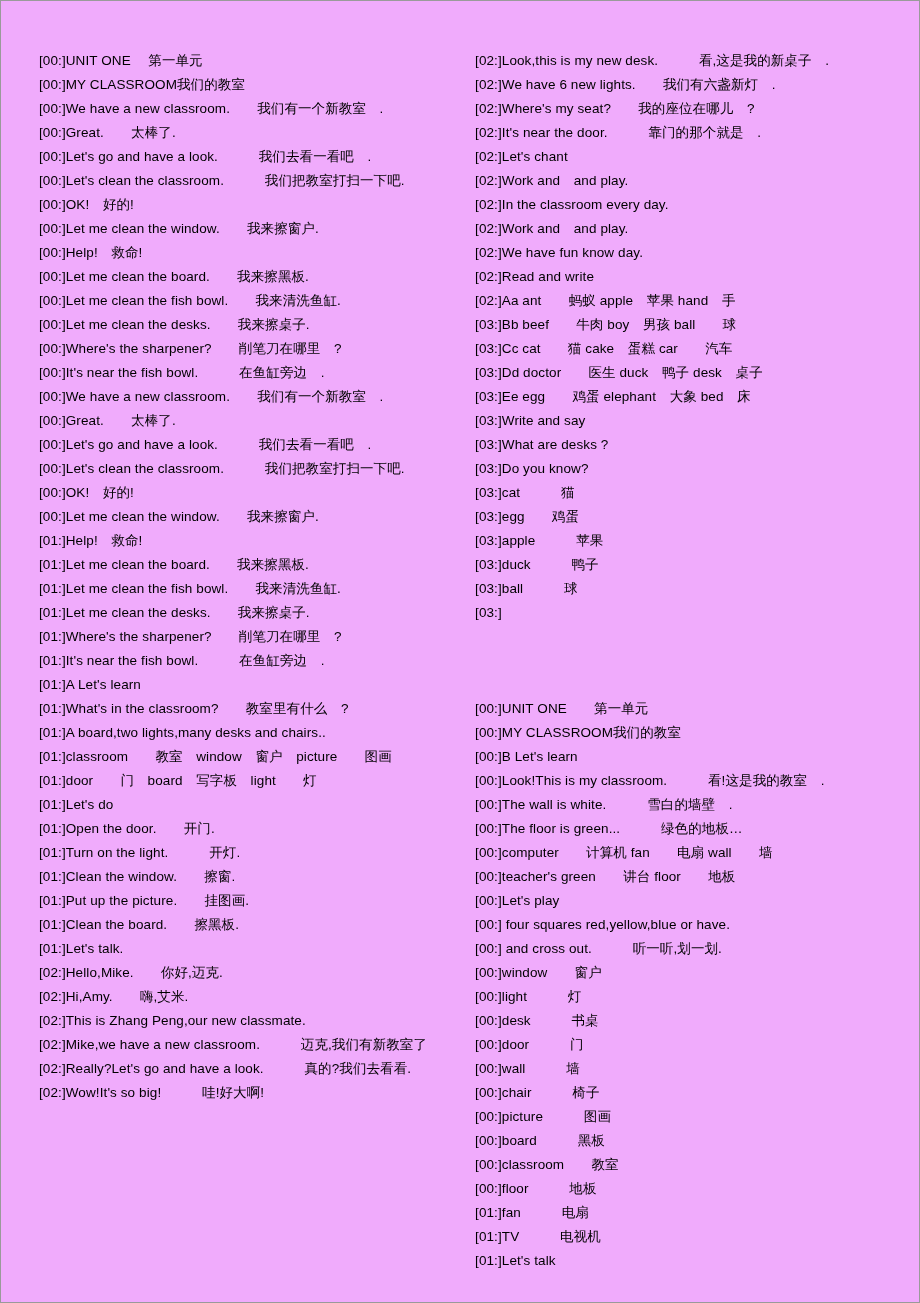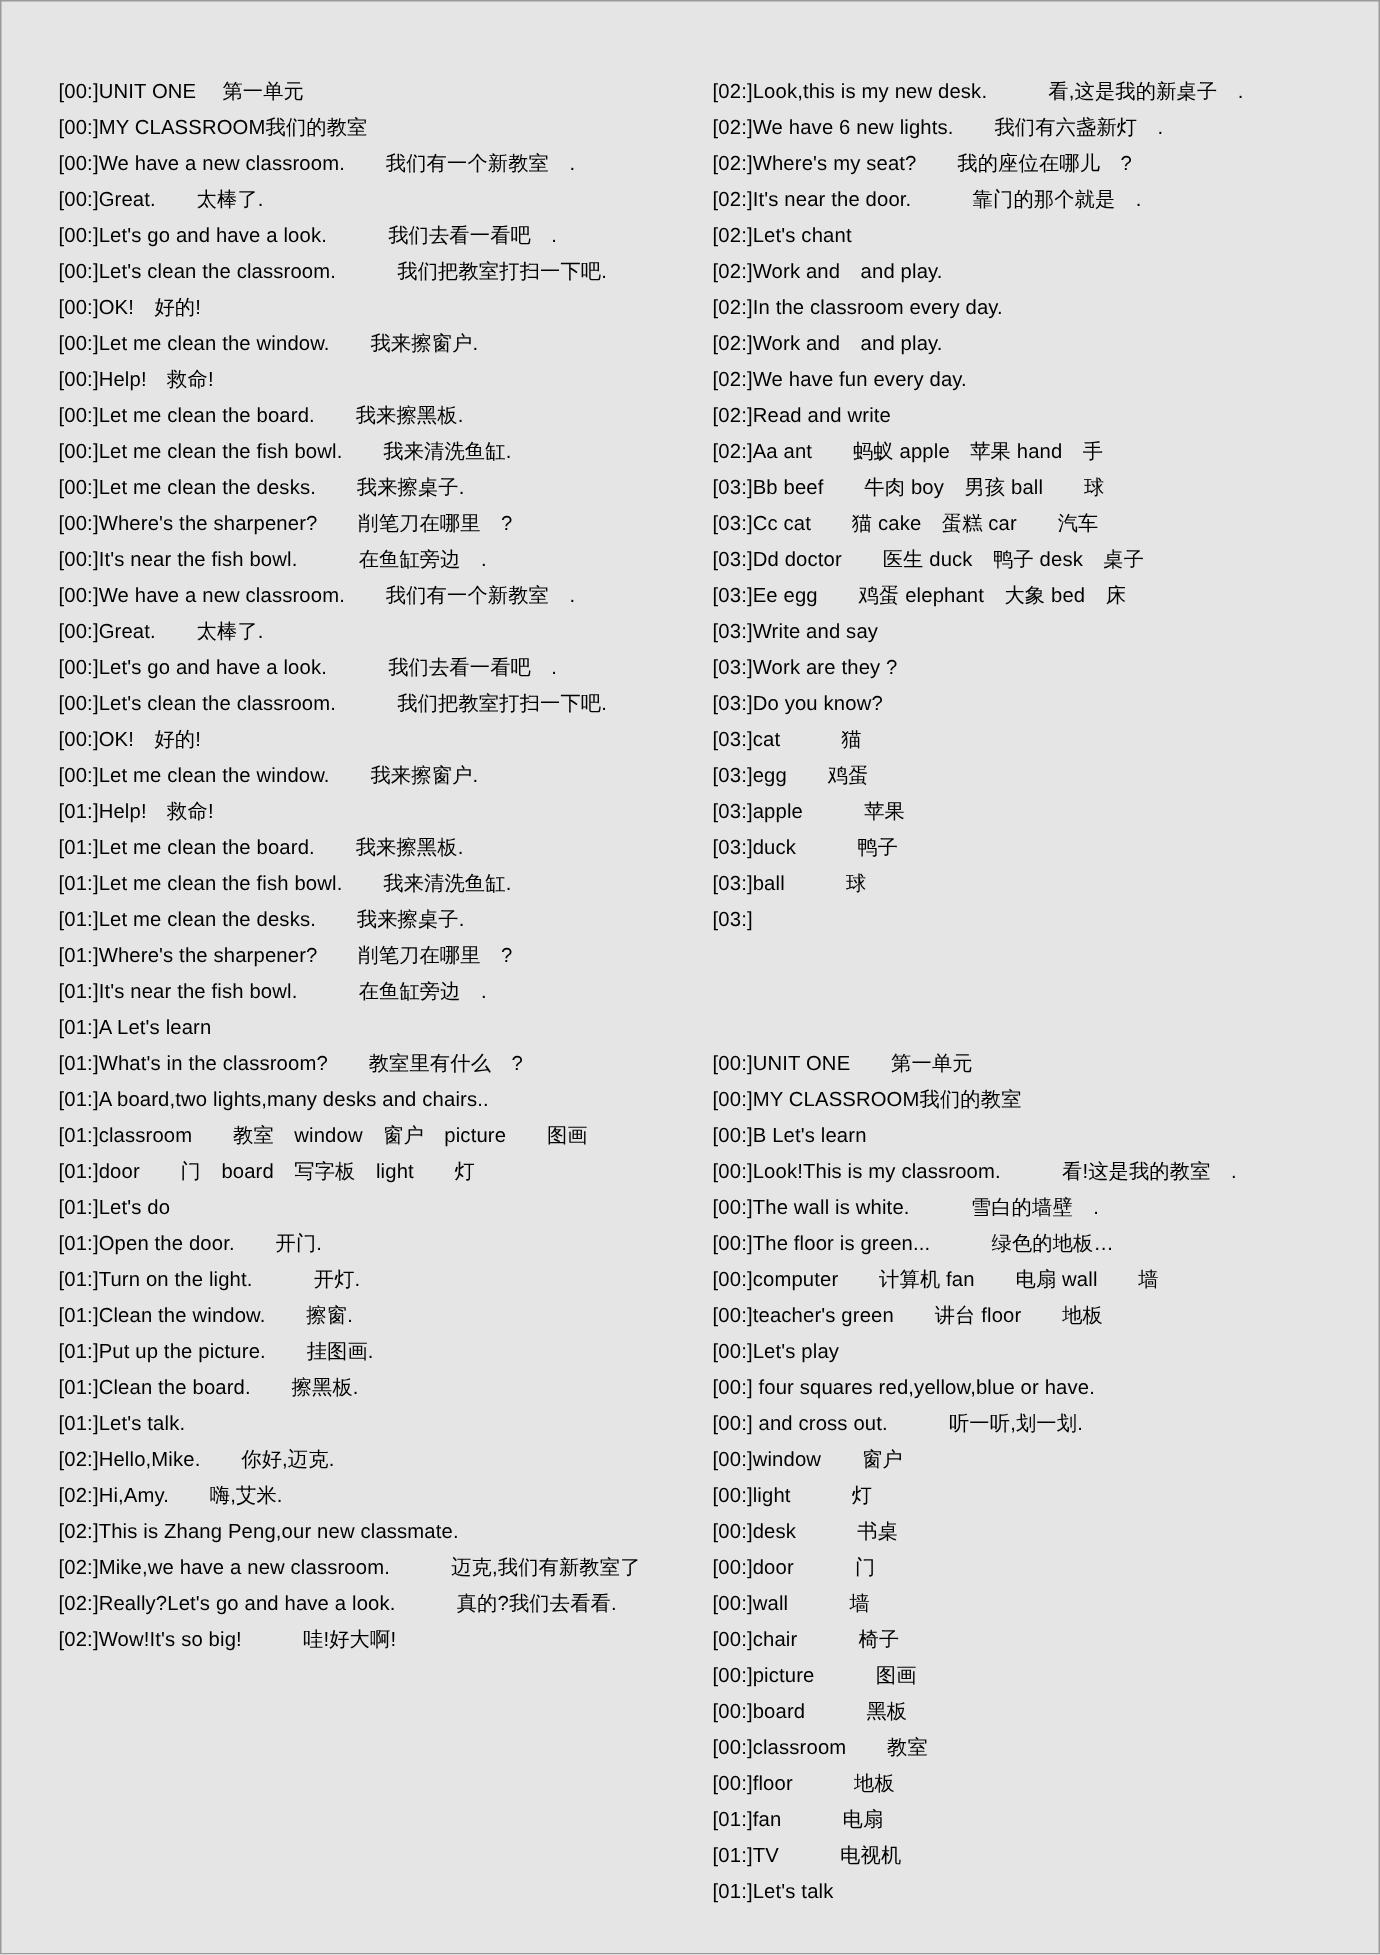--- a/index.html
+++ b/index.html
@@ -12,21 +12,21 @@
     background: #ffffff;
     font-family: "Liberation Sans", sans-serif;
     color: #000000;
   }
   .page {
     position: relative;
     width: 920px;
     height: 1303px;
     box-sizing: border-box;
     border: 1px solid #9a9a9a;
-    background: #e5e5e5;
+    background: #f0abfc;
     overflow: hidden;
   }
   .columns {
     position: absolute;
     top: 48px;
     left: 0;
     right: 0;
     display: flex;
     gap: 0;
   }
@@ -110,29 +110,29 @@
 
     <div class="col col-right">
       <div class="line">[02:]Look,this is my new desk.　　　看,这是我的新桌子　.</div>
       <div class="line">[02:]We have 6 new lights.　　我们有六盏新灯　.</div>
       <div class="line">[02:]Where's my seat?　　我的座位在哪儿　?</div>
       <div class="line">[02:]It's near the door.　　　靠门的那个就是　.</div>
       <div class="line">[02:]Let's chant</div>
       <div class="line">[02:]Work and　and play.</div>
       <div class="line">[02:]In the classroom every day.</div>
       <div class="line">[02:]Work and　and play.</div>
-      <div class="line">[02:]We have fun every day.</div>
+      <div class="line">[02:]We have fun know day.</div>
       <div class="line">[02:]Read and write</div>
       <div class="line">[02:]Aa ant　　蚂蚁 apple　苹果 hand　手</div>
       <div class="line">[03:]Bb beef　　牛肉 boy　男孩 ball　　球</div>
       <div class="line">[03:]Cc cat　　猫 cake　蛋糕 car　　汽车</div>
       <div class="line">[03:]Dd doctor　　医生 duck　鸭子 desk　桌子</div>
       <div class="line">[03:]Ee egg　　鸡蛋 elephant　大象 bed　床</div>
       <div class="line">[03:]Write and say</div>
-      <div class="line">[03:]Work are they ?</div>
+      <div class="line">[03:]What are desks ?</div>
       <div class="line">[03:]Do you know?</div>
       <div class="line">[03:]cat　　　猫</div>
       <div class="line">[03:]egg　　鸡蛋</div>
       <div class="line">[03:]apple　　　苹果</div>
       <div class="line">[03:]duck　　　鸭子</div>
       <div class="line">[03:]ball　　　球</div>
       <div class="line">[03:]</div>
 
       <div class="big-gap"></div>
 

